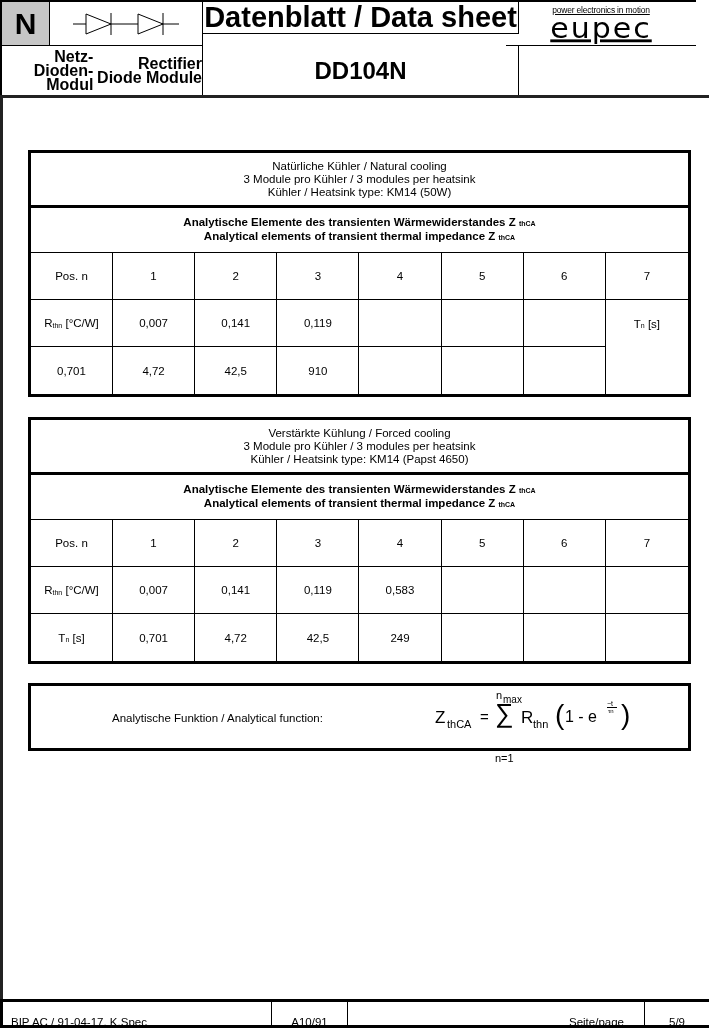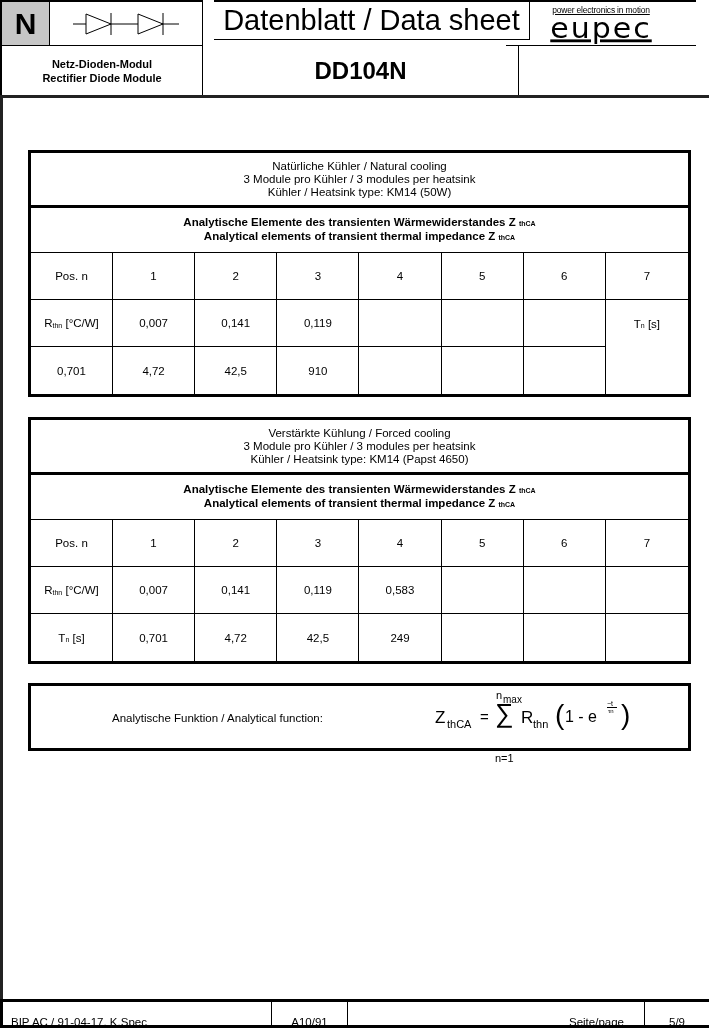--- a/index.html
+++ b/index.html
@@ -4,23 +4,23 @@
 <style>
   * { box-sizing: border-box; margin: 0; padding: 0; }
   html, body { width: 709px; height: 1028px; background: #ffffff; overflow: hidden; }
   body { position: relative; font-family: "Liberation Sans", sans-serif; color: #000; }
 
   
   .hdr { position: absolute; left: 0; top: 0; width: 709px; height: 97px; }
   .hdr .cell { position: absolute; border-color: #000; border-style: solid; display: flex; align-items: center; justify-content: center; }
   .h-n { left: 0; top: 0; width: 50px; height: 46px; background: #c6c6c6; border-width: 2px 1px 1px 2px; font-weight: bold; font-size: 30px; }
   .h-diode { left: 50px; top: 0; width: 153px; height: 46px; border-width: 2px 1px 1px 0; }
-  .h-title { left: 214px; top: 0; width: 316px; height: 40px; border-width: 2px 1px 1px 0; font-size: 29px; }
+  .h-title { left: 203px; top: 0; width: 316px; height: 34px; border-width: 2px 1px 1px 0; font-size: 29px; font-weight: bold; }
   .h-logo { left: 506px; top: 0; width: 190px; height: 46px; border-width: 2px 0 1px 0; flex-direction: column; text-decoration: underline; }
-  .h-sub { left: 0; top: 46px; width: 203px; height: 50px; border-width: 0 1px 0 2px; flex-direction: column; font-weight: bold; font-size: 11px; line-height: 14px; text-align: right; }
+  .h-sub { left: 0; top: 46px; width: 203px; height: 50px; border-width: 0 1px 0 2px; flex-direction: row; font-weight: bold; font-size: 16px; line-height: 14px; text-align: right; }
   .h-part { left: 203px; top: 46px; width: 316px; height: 50px; border-width: 0 1px 0 0; font-weight: bold; font-size: 24px; }
   .h-empty { left: 519px; top: 46px; width: 190px; height: 50px; border-width: 0; }
   .hdr-bottom { position: absolute; left: 0; top: 95px; width: 709px; height: 3px; background: #222; }
   .page-left { position: absolute; left: 0; top: 97px; width: 3px; height: 902px; background: #222; }
 
   .logo-tag { font-size: 8.5px; letter-spacing: -0.2px; line-height: 10px; margin-top: -2px; }
   .logo-word { font-size: 30px; line-height: 26px; letter-spacing: 2px; font-family: "DejaVu Sans", sans-serif; transform: scaleY(0.95); }
 
   
   .tbl { position: absolute; left: 28px; width: 663px; border: 3px solid #000; }

